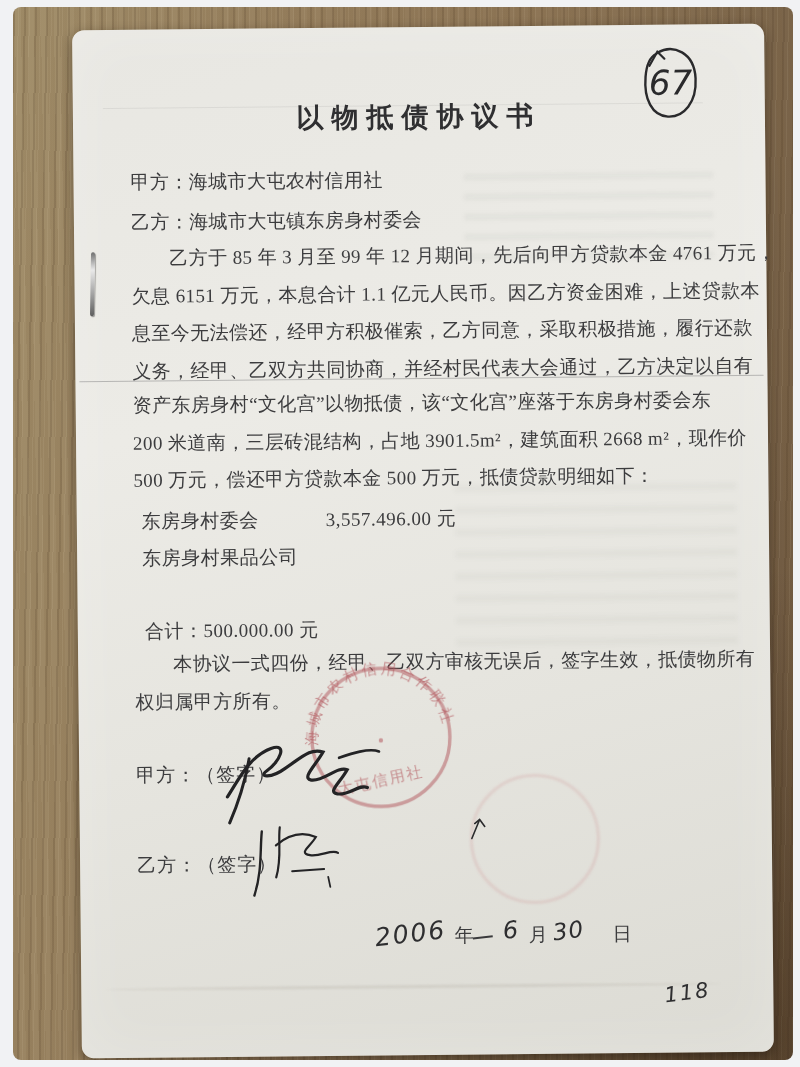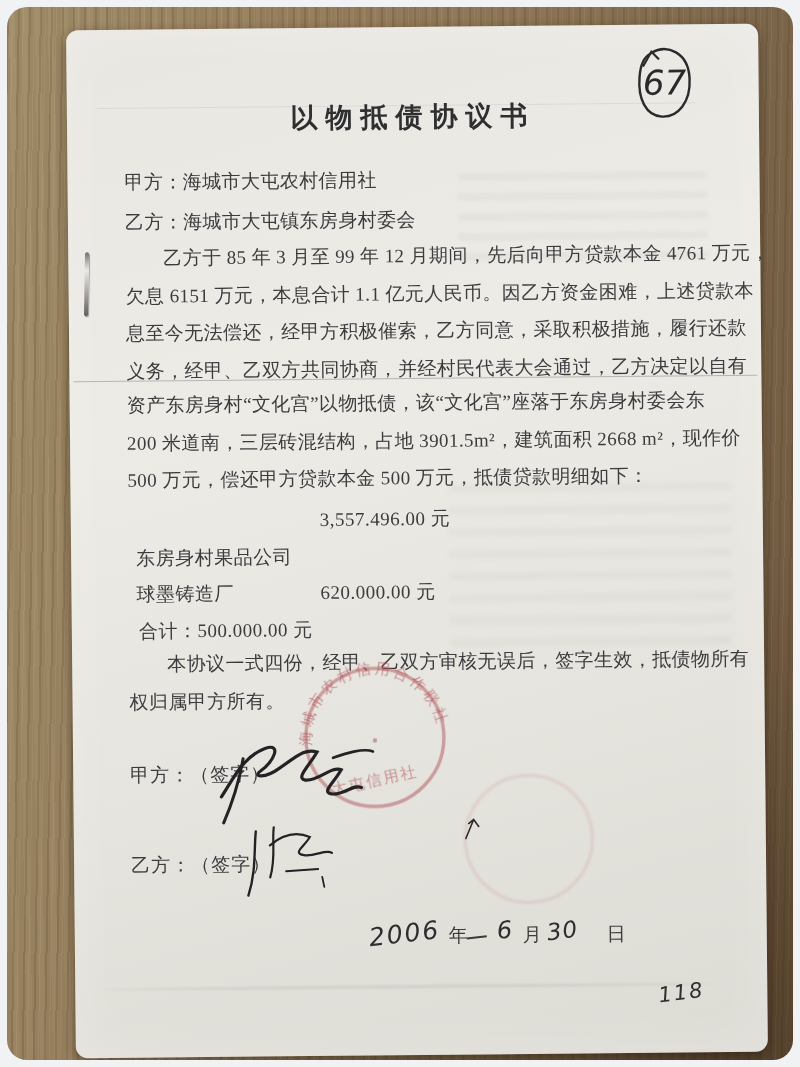--- a/index.html
+++ b/index.html
@@ -1,23 +1,24 @@
 <!DOCTYPE html>
 <html><head>
 <meta charset="utf-8">
 <style>
   html,body{margin:0;padding:0;width:800px;height:1067px;overflow:hidden;}
   body{background:#f1f2f4;font-family:"Liberation Serif","DejaVu Serif",serif;}
 
-  .photo{position:absolute;inset:7px;border-radius:20px;overflow:hidden;
+  .photo{position:absolute;inset:7px;border-radius:8px;overflow:hidden;
     background:
       radial-gradient(120% 90% at 88% 102%, rgba(40,25,10,0.38), rgba(40,25,10,0) 55%),
       repeating-linear-gradient(91deg, rgba(68,48,28,0.16) 0 2px, rgba(0,0,0,0) 2px 5px, rgba(255,240,210,0.07) 5px 6px, rgba(0,0,0,0) 6px 11px),
       repeating-linear-gradient(89deg, rgba(120,95,60,0.14) 0 7px, rgba(0,0,0,0) 7px 13px),
       linear-gradient(100deg,#a3906c 0%,#97805f 30%,#8d7556 55%,#7d674c 78%,#6a543d 100%);
+    margin-left: 6px;
   }
 
   .paper{position:absolute;left:64px;top:20px;width:692px;height:1028px;
     border-radius:12px;transform:rotate(-0.55deg);
     background:linear-gradient(165deg,#e8e7e2 0%,#ecebe6 35%,#e6e5df 62%,#dcdbd4 100%);
     box-shadow:0 4px 12px rgba(25,16,8,0.45), inset 0 0 60px rgba(255,255,255,0.22);
     color:#3c3c3e;}
 
   .abs{position:absolute;}
   .line{font-size:19px;letter-spacing:0.4px;line-height:37.6px;white-space:nowrap;}
@@ -95,28 +96,27 @@
     <div class="abs crease"></div>
 
     <div class="abs para" style="left:57px;top:357px;">
       <div class="line">资产东房身村“文化宫”以物抵债，该“文化宫”座落于东房身村委会东</div>
       <div class="line">200 米道南，三层砖混结构，占地 3901.5m²，建筑面积 2668 m²，现作价</div>
       <div class="line">500 万元，偿还甲方贷款本金 500 万元，抵债贷款明细如下：</div>
     </div>
 
     <div class="abs" style="left:57px;top:474px;width:560px;">
       <div class="debt-row">
+        <span class="debt-name">东房身村委会</span>
         <span class="debt-amount">3,557.496.00 元</span>
       </div>
       <div class="debt-row">
         <span class="debt-name">东房身村果品公司</span>
       </div>
       <div class="debt-row">
-        <span class="debt-name">球墨铸造厂</span>
-        <span class="debt-amount">620.000.00 元</span>
       </div>
       <div class="debt-row">
         <span class="debt-name" style="left:10px;">合计：500.000.00 元</span>
       </div>
     </div>
 
     <div class="abs para" style="left:57px;top:616px;">
       <div class="line indent">本协议一式四份，经甲、乙双方审核无误后，签字生效，抵债物所有</div>
       <div class="line">权归属甲方所有。</div>
     </div>

